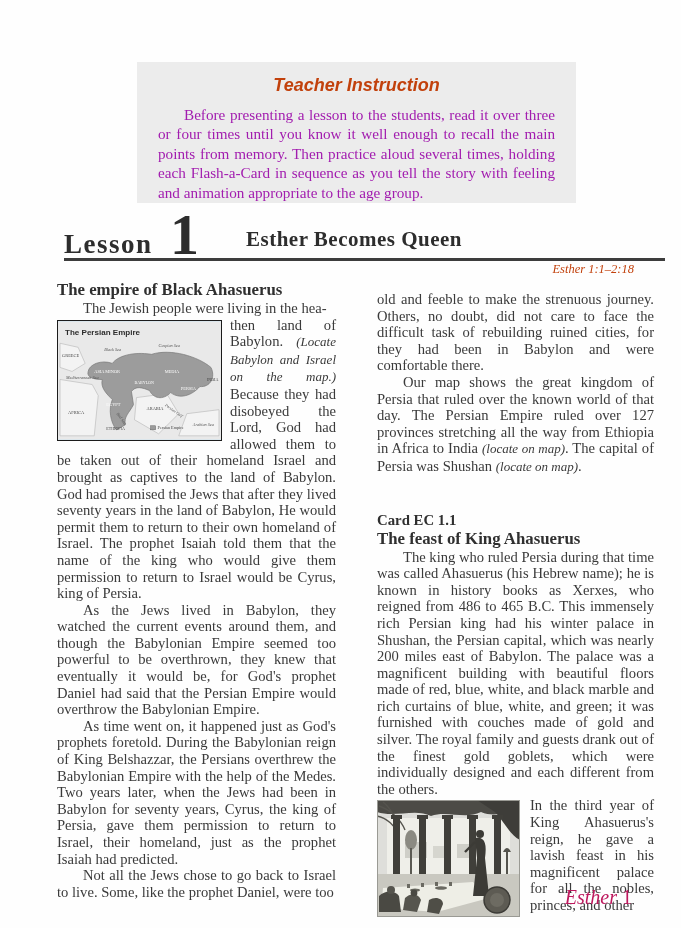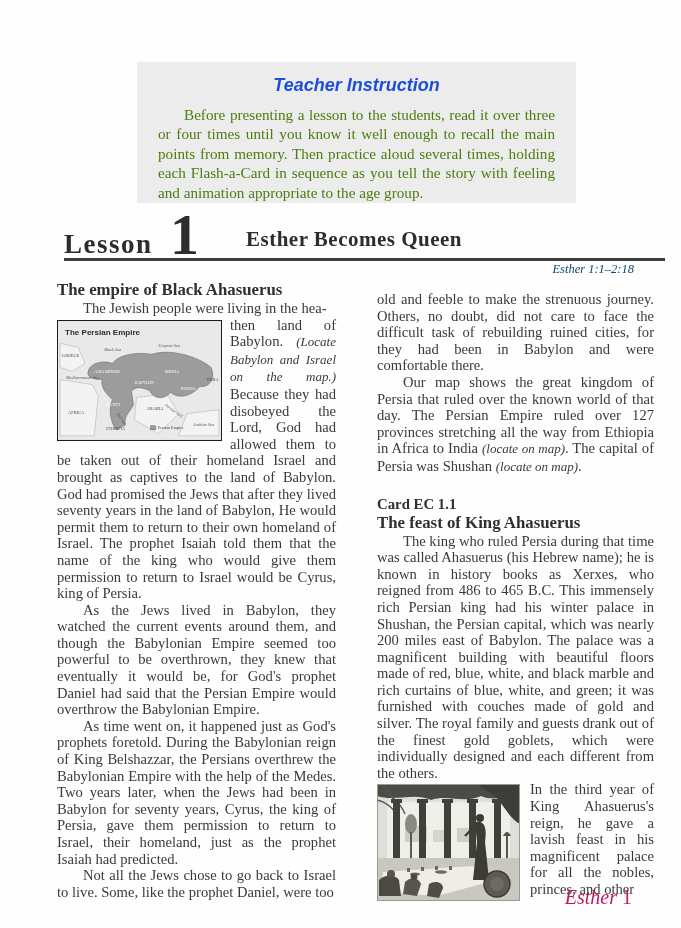--- a/index.html
+++ b/index.html
@@ -7,55 +7,55 @@
     position:relative;width:681px;height:928px;background:#fefefe;
     font-family:"Liberation Serif",serif;color:#3a3a3a;overflow:hidden;
   }
   
   .instruction-box{
     position:absolute;left:137px;top:62px;width:439px;height:141px;
     background:#ececec;box-sizing:border-box;padding:13px 21px 0 21px;
   }
   .instruction-title{
     text-align:center;font-family:"Liberation Sans",sans-serif;
-    font-weight:bold;font-style:italic;font-size:18px;color:#1d4ed8;
+    font-weight:bold;font-style:italic;font-size:18px;color:#c2410c;
     margin:0 0 9px 0;
   }
   .instruction-body{
     font-size:15.2px;line-height:19.4px;text-align:justify;
-    text-indent:26px;color:#4d7c0f;margin:0;
+    text-indent:26px;color:#a21caf;margin:0;
   }
   
   .lesson-header{position:absolute;left:64px;top:219px;width:601px;height:60px;}
   .lesson-word{
     position:absolute;left:0;top:10px;font-weight:bold;font-size:27px;
     letter-spacing:1.5px;color:#2d2d2d;
   }
   .lesson-number{
     position:absolute;left:106px;top:-13px;font-weight:bold;font-size:58px;
     color:#2d2d2d;line-height:1;
   }
   .lesson-title{
     position:absolute;left:120px;top:8px;width:340px;text-align:center;
     font-weight:bold;font-size:21px;letter-spacing:0.5px;color:#2d2d2d;
   }
   .lesson-rule{position:absolute;left:0;top:39px;width:601px;height:2.5px;background:#3d3d3d;}
   .scripture-ref{
-    position:absolute;top:262px;right:47px;font-style:italic;font-size:12.5px;color:#0c4a6e;
+    position:absolute;top:262px;right:47px;font-style:italic;font-size:12.5px;color:#c2410c;
   }
   
   .col{position:absolute;top:280px;font-size:14.6px;line-height:16.6px;text-align:justify;}
   .col-left{left:57px;width:279px;}
   .col-right{left:377px;width:277px;padding-top:11px;box-sizing:border-box;}
   .card-label{font-weight:bold;font-size:14.8px;line-height:17px;color:#2f2f2f;}
   .section-title{font-weight:bold;font-size:16.8px;line-height:19px;color:#2f2f2f;margin-bottom:1px;}
   .col p{margin:0;text-indent:26px;}
   .col p.noindent{text-indent:0;}
   .inline-note{font-style:italic;font-size:13px;}
-  .section-gap{margin-top:20px;}
+  .section-gap{margin-top:36px;}
   .clearfix::after{content:"";display:block;clear:both;}
   
   .map-figure{
     float:left;width:165px;height:121px;margin:3px 8px 2px 0;
     border:1.5px solid #1c1c1c;background:#7dd3fc;box-sizing:border-box;
   }
   .map-figure svg{display:block;width:100%;height:100%;}
   
   .feast-figure{float:left;width:143px;height:117px;margin:3px 10px 2px 0;background:#d8d8d2;}
   .feast-figure svg{display:block;width:100%;height:100%;}

